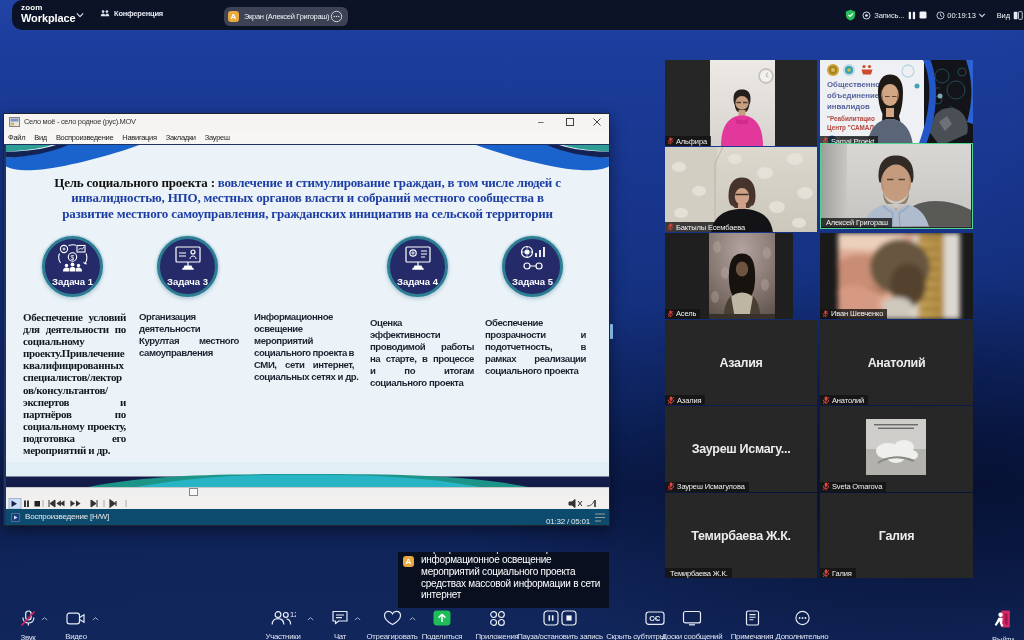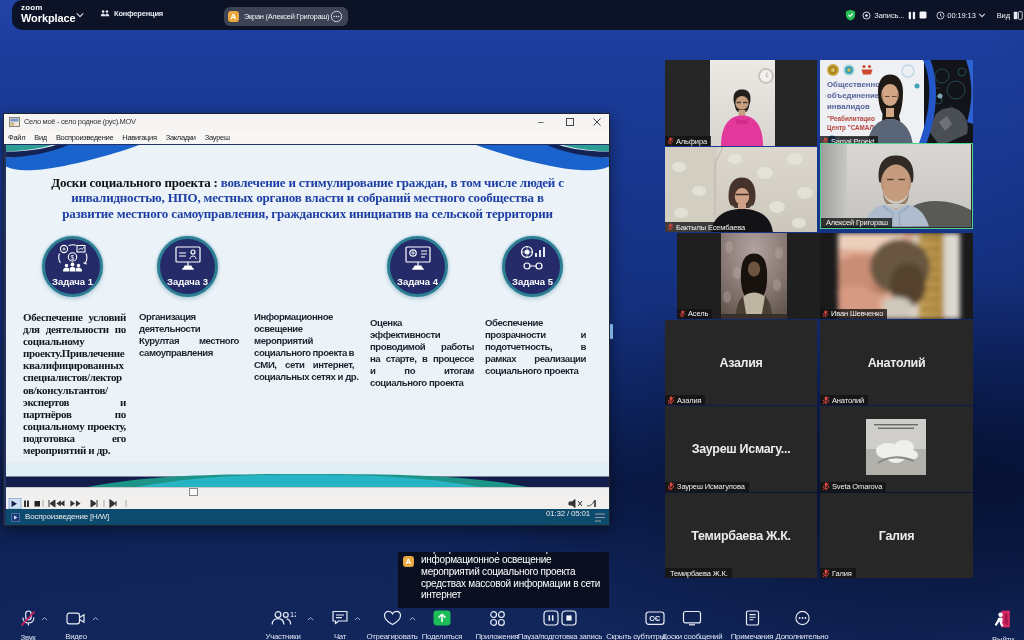--- a/index.html
+++ b/index.html
@@ -149,21 +149,21 @@
         <path d="M0 12.5 C22 11.5 42 7 56 0 H133 C105 10.5 62 21.5 36 24.5 C18 26.5 6 24.5 0 21.5 Z" fill="#1b63cc"></path>
         <path d="M0 6.5 C18 6.8 36 4.5 50 0 H62 C46 7.5 22 12 0 12.5 Z" fill="#142355"></path>
         <path d="M0 0 H46 C32 4 16 6 0 6.5 Z" fill="#2e9d96"></path>
       </svg>
       <svg style="position:absolute;left:468px;top:0" width="135" height="30" viewBox="0 0 135 30">
         <path d="M135 12.5 C113 11.5 93 7 79 0 H2 C30 10.5 73 21.5 99 24.5 C117 26.5 129 24.5 135 21.5 Z" fill="#1b63cc"></path>
         <path d="M135 6.5 C117 6.8 99 4.5 85 0 H73 C89 7.5 113 12 135 12.5 Z" fill="#142355"></path>
         <path d="M135 0 H89 C103 4 119 6 135 6.5 Z" fill="#2e9d96"></path>
       </svg>
       <div id="stitle">
-        <div><b>Доски социального проекта :</b> вовлечение и стимулирование граждан, в том числе людей с</div>
+        <div><b>Цель социального проекта :</b> вовлечение и стимулирование граждан, в том числе людей с</div>
         <div>инвалидностью, НПО, местных органов власти и собраний местного сообщества в</div>
         <div>развитие местного самоуправления, гражданских инициатив на сельской территории</div>
       </div>
       <div class="circ" style="left:36px;">
           <div class="cicon">
         <svg width="34" height="31" viewBox="0 0 34 31">
               <g stroke="#fff" fill="none" stroke-width="1.1">
         <circle cx="8" cy="5" r="3.6"></circle>
                 <path d="M6.5 5 h3 M8 3.5 v3" stroke-width=".9"></path>
         <rect x="21" y="1.5" width="8" height="6.5"></rect>
@@ -357,21 +357,21 @@
         <path d="M581 9 C585 9 587 7 588 4" stroke="#555" fill="none"></path>
           <rect x="588" y="3" width="2" height="7" fill="#555"></rect>
       </svg>
     </div>
     <div id="pstatus">
       <svg style="position:absolute;left:5px;top:4px" width="9" height="9" viewBox="0 0 9 9">
           <rect x="0.5" y="0.5" width="8" height="8" fill="#1a3a7a" stroke="#4a6aa0"></rect>
           <path d="M3 2.5 L6.5 4.5 L3 6.5 Z" fill="#cfe0f0"></path>
         </svg>
       <span style="position:absolute;left:19px;top:3px;">Воспроизведение [H/W]</span>
-      <span style="position:absolute;right:19px;top:0;">01:32 / 05:01</span>
+      <span style="position:absolute;right:19px;top:8px;">01:32 / 05:01</span>
       <svg style="position:absolute;right:3px;top:4px" width="12" height="9" viewBox="0 0 12 9">
           <path d="M1 1 H11 M1 4.5 H11 M1 8 H7" stroke="#999" stroke-width="1.2"></path>
         </svg>
     </div>
   </div>
   <div id="tiles">
 
     <div class="tile" style="left:665px;top:60px;width:152px;height:86px;">
       <svg width="152" height="86" viewBox="0 0 152 86">
         <defs>
@@ -509,21 +509,21 @@
         <path d="M61.5 32 C60.5 38 61 42 62.5 46 M88.5 32 C89.5 38 89 42 87.5 46" stroke="#b08a6c" stroke-width="1" fill="none"></path>
         <path d="M66 35.5 h6.5 M77.5 35.5 h6.5" stroke="#55432f" stroke-width="1.7"></path>
         <path d="M62 48 C64 56 69 60 75 60 C81 60 86 56 88 48 C88 54 86.5 58 84 60 L66 60 C63.5 58 62 54 62 48 Z" fill="#8a6a4e" opacity=".8"></path>
         <path d="M42 82.5 C46 68 55 62 64 60.5 L75 66 L86 60.5 C95 62 104 68 108 82.5 Z" fill="#aebccd"></path>
         <path d="M69 60 L75 66 L81 60 C79.5 63 77 64 75 64 C73 64 70.5 63 69 60 Z" fill="#c49b7d"></path>
         <path d="M62 62 C66 66 70 68 72 69 L71 82.5 M88 62 C84 66 80 68 78 69 L79 82.5" stroke="#94a4b8" stroke-width="1.2" fill="none"></path>
       </svg>
       <div class="lbl noi">Алексей Григораш</div>
     </div>
 
-    <div class="tile" style="left:665px;top:233.2px;width:152px;height:85.5px;margin-left:12px;">
+    <div class="tile" style="left:665px;top:233.2px;width:128px;height:85.5px;">
       <svg width="152" height="86" viewBox="0 0 152 86">
         <defs>
             <radialGradient id="as1" cx=".5" cy=".2" r="1">
               <stop offset="0" stop-color="#b2a3a0"></stop>
               <stop offset=".45" stop-color="#8d7d78"></stop>
               <stop offset="1" stop-color="#544840"></stop>
             </radialGradient>
           </defs>
         <rect width="152" height="86" fill="#1f1f1f"></rect>
         <rect x="44" width="66" height="86" fill="url(#as1)"></rect>
@@ -728,21 +728,21 @@
     </div>
     <div class="ti" style="left:505px; top:610px; width:110px;">
       <svg width="34" height="16" viewBox="0 0 34 16">
           <g stroke="#f0f3f9" stroke-width="1.2" fill="none">
             <rect x="1" y="1" width="14" height="14" rx="3.2"></rect>
             <rect x="19" y="1" width="14" height="14" rx="3.2"></rect>
             <path d="M6.3 5.2 V10.8 M9.7 5.2 V10.8" stroke-width="1.6"></path>
           </g>
           <rect x="23.4" y="5.4" width="5.2" height="5.2" fill="#f0f3f9"></rect>
         </svg>
-      <div class="lab">Пауза/подготовка запись</div>
+      <div class="lab">Пауза/остановить запись</div>
     </div>
     <div class="ti" style="left:595px; top:610px; width:70px;text-align:right;">
       <svg width="20" height="16" viewBox="0 0 20 16">
           <rect x="1" y="2" width="18" height="12.4" rx="2.6" stroke="#e8ecf5" stroke-width="1.2" fill="none"></rect>
           <text x="4.2" y="11.4" font-size="7.6" font-weight="bold" fill="#e8ecf5" font-family="Liberation Sans">CC</text>
         </svg>
       <div class="lab">Скрыть субтитры</div>
     </div>
     <svg class="chev" style="left:652px; top:617px;" viewBox="0 0 10 6">
         <path d="M1 4.5 L5 1 L9 4.5" stroke="#b9c2d6" stroke-width="1.3" fill="none"></path>

